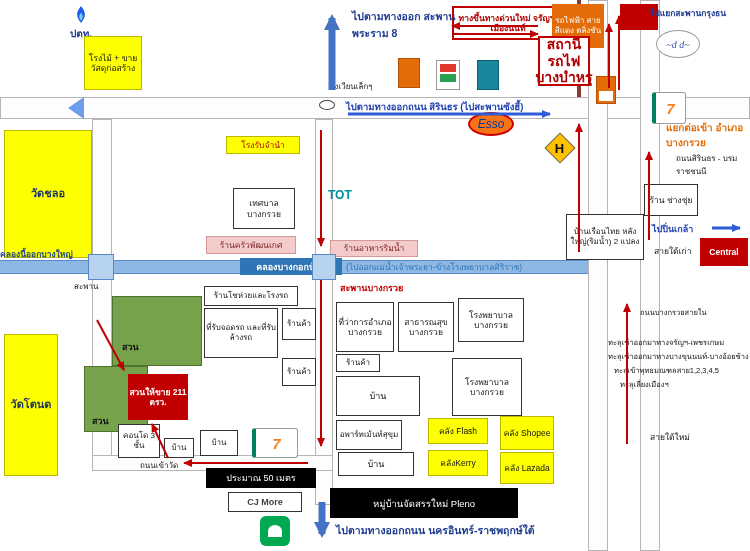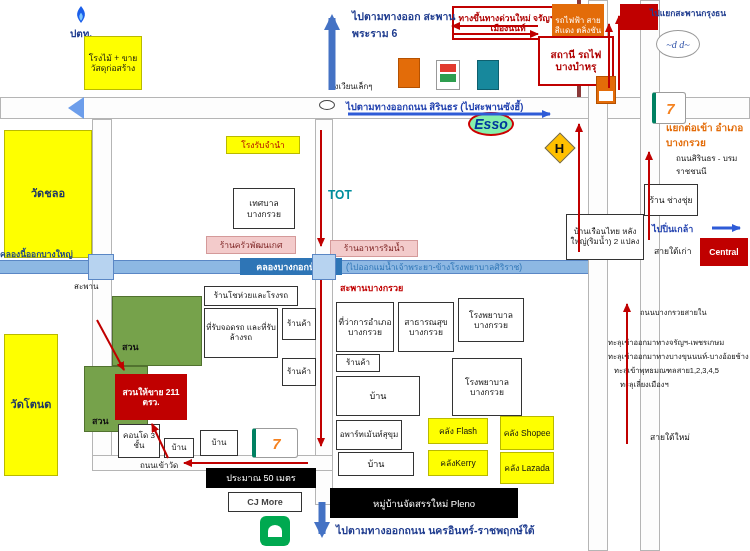--- a/index.html
+++ b/index.html
@@ -19,22 +19,22 @@
   .redborder{border:2px solid #c00000;color:#b00000;font-weight:bold}
   .lbl{position:absolute;white-space:nowrap}
   .navytxt{color:#1f3c8f;font-weight:bold}
   .bluetxt{color:#2e75b6}
   .redtxt{color:#c00000;font-weight:bold}
   .orangetxt{color:#e36c09;font-weight:bold}
   .bluebar{background:#6d9eeb;color:#0b2569;font-weight:bold;display:flex;
            align-items:center;justify-content:center;white-space:nowrap}
   .bar-tri{width:0;height:0;border-top:11px solid transparent;border-bottom:11px solid transparent;
            border-right:16px solid #6d9eeb}
-  .esso{border:2px solid #cc0000;border-radius:50%;color:#00379c;font-weight:bold;font-style:italic;
-        background:#86efac;display:flex;align-items:center;justify-content:center;font-size:14px}
+  .esso{border:2px solid #cc0000;border-radius:50%;color:#00379c;font-weight:normal;font-style:italic;
+        background:#f97316;display:flex;align-items:center;justify-content:center;font-size:12px}
   .hsq{background:#ffc000;border:1px solid #666;transform:rotate(45deg);
        display:flex;align-items:center;justify-content:center}
   .hsq span{transform:rotate(-45deg);font-weight:bold;font-size:13px}
   .seven{background:#fff;border:1px solid #9c9c9c;border-left:4px solid #008061;border-radius:3px;
          display:flex;align-items:center;justify-content:center;font-weight:bold;font-style:italic;
          color:#f58220;font-size:15px}
   .ellipse{border:1px solid #9a9a9a;border-radius:50%;background:#fff;
            display:flex;align-items:center;justify-content:center;color:#3355aa;
            font-family:"Liberation Serif",serif;font-style:italic;font-size:10px}
   .rail{background:#8b3a3a}
@@ -59,21 +59,21 @@
   <div class="a z2" style="left:62px;top:6px;width:38px;height:42px;text-align:center">
     <span>
       <svg width="14" height="18" viewBox="0 0 12 16">
           <path d="M6 0 C9 4 12 8 6 15 C0 8 3 4 6 0 Z" fill="#1a5eea"></path>
           <path d="M6 6 C7.5 8 8.5 10 6 13 C3.5 10 4.5 8 6 6 Z" fill="#7ec8ff"></path>
         </svg>
     </span>
     <div class="navytxt" style="font-size:10px">ปตท.</div>
   </div>
 
-  <div class="a lbl navytxt z3" style="left:352px;top:8px;white-space:normal;width:112px;font-size:10.5px">ไปตามทางออก สะพานพระราม 6</div>
+  <div class="a lbl navytxt z3" style="left:352px;top:8px;white-space:normal;width:112px;font-size:10.5px">ไปตามทางออก สะพานพระราม 8</div>
 
   <div class="a box redborder z2 rb" style="left:452px;top:6px;width:112px;height:34px;font-size:8.5px">ทางขึ้นทางด่วนใหม่ จรัญฯ-เมืองนนท์</div>
 
   <div class="a box orangefill z2" style="left:552px;top:4px;width:52px;height:44px;font-size:8px">รถไฟฟ้า สายสีแดง ตลิ่งชัน</div>
 
   <div class="a redfill z2" style="left:620px;top:4px;width:38px;height:26px"></div>
 
   <div class="a lbl navytxt z3" style="left:650px;top:6px;font-size:8.5px">ไปแยกสะพานกรุงธน</div>
 
   <div class="a ellipse z2" style="left:656px;top:30px;width:44px;height:28px">
@@ -85,21 +85,21 @@
   <div class="a lbl z3" style="left:330px;top:80px;font-size:8px">วงเวียนเล็กๆ</div>
   <div class="a z3" style="left:319px;top:100px;width:16px;height:10px;border:1px solid #444;border-radius:50%;background:#fff"></div>
 
   <div class="a z2" style="left:398px;top:58px;width:22px;height:30px;background:#e36c09;border:1px solid #b55100"></div>
   <div class="a z2" style="left:436px;top:60px;width:24px;height:30px;background:#fff;border:1px solid #999">
     <div style="margin:3px 3px 0;height:8px;background:#e23a2e"></div>
     <div style="margin:2px 3px 0;height:8px;background:#2e9e4f"></div>
   </div>
   <div class="a z2" style="left:477px;top:60px;width:22px;height:30px;background:#17889c;border:1px solid #0e5f6e"></div>
 
-  <div class="a box redborder z2 rb" style="left:538px;top:36px;width:76px;height:50px;font-size:10px">สถานี รถไฟ บางบำหรุ</div>
+  <div class="a box redborder z2 rb" style="left:538px;top:36px;width:52px;height:50px;font-size:14px">สถานี รถไฟ บางบำหรุ</div>
 
   <div class="a bar-tri z2" style="left:68px;top:97px"></div>
   <div class="a lbl z3" style="left:346px;top:99px;font-size:9.5px;color:#1f3fae;font-weight:bold">ไปตามทางออกถนน สิรินธร (ไปสะพานซังฮี้)</div>
 
   <div class="a esso z3" style="left:468px;top:112px;width:46px;height:24px">Esso</div>
 
   <div class="a hsq z3" style="left:549px;top:137px;width:22px;height:22px">
       <span>H</span>
     </div>
 
@@ -145,21 +145,21 @@
   <div class="a box z2" style="left:204px;top:286px;width:94px;height:20px;font-size:8px">ร้านโชห่วยและโรงรถ</div>
   <div class="a box z2 rb" style="left:204px;top:308px;width:74px;height:50px;font-size:8px">ที่รับจอดรถ และที่รับล้างรถ</div>
   <div class="a box z2" style="left:282px;top:308px;width:34px;height:32px;font-size:8px">ร้านค้า</div>
   <div class="a box z2" style="left:282px;top:358px;width:34px;height:28px;font-size:8px">ร้านค้า</div>
 
   <div class="a green z2" style="left:112px;top:296px;width:90px;height:70px;border:1px solid #51722f"></div>
   <div class="a lbl z3" style="left:122px;top:340px;font-size:9px;font-weight:bold">สวน</div>
   <div class="a green z2" style="left:84px;top:366px;width:64px;height:66px;border:1px solid #51722f"></div>
   <div class="a lbl z3" style="left:92px;top:414px;font-size:9px;font-weight:bold">สวน</div>
 
-  <div class="a redfill z3 rb" style="left:115px;top:374px;width:72px;height:46px;font-size:8.5px">สวนให้ขาย 211 ตรว.</div>
+  <div class="a redfill z3 rb" style="left:128px;top:374px;width:60px;height:46px;font-size:8.5px">สวนให้ขาย 211 ตรว.</div>
 
 
   <div class="a box z3 rb" style="left:118px;top:424px;width:42px;height:34px;font-size:8px">คอนโด 3 ชั้น</div>
   <div class="a box z3" style="left:164px;top:438px;width:30px;height:20px;font-size:8px">บ้าน</div>
   <div class="a box z2" style="left:200px;top:430px;width:38px;height:26px;font-size:8px">บ้าน</div>
   <div class="a seven z2" style="left:252px;top:428px;width:46px;height:30px">7</div>
 
   <div class="a lbl z3" style="left:140px;top:459px;font-size:8px">ถนนเข้าวัด</div>
 
   <div class="a box z2 rb" style="left:336px;top:302px;width:58px;height:50px;font-size:8.5px">ที่ว่าการอำเภอบางกรวย</div>

